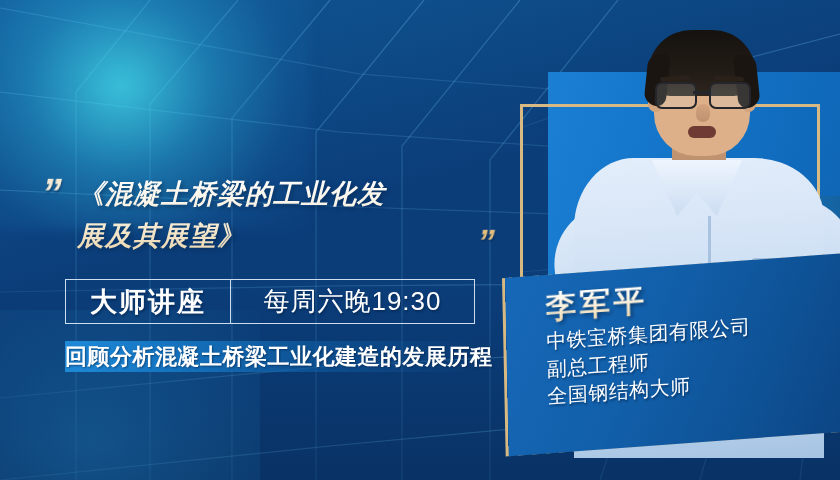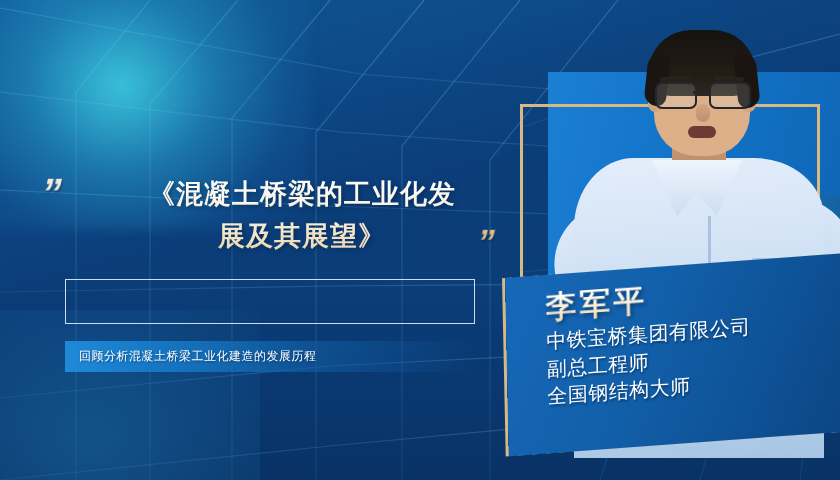--- a/index.html
+++ b/index.html
@@ -166,23 +166,23 @@
     transform:skewX(-12deg);letter-spacing:-3px;
     filter:drop-shadow(1px 2px 1px rgba(4,30,64,.5));
   }
   .quote-close{
     position:absolute;left:478px;top:222px;
     font-size:34px;font-weight:bold;color:#e2bd7e;
     transform:skewX(-12deg);letter-spacing:-3px;
     filter:drop-shadow(1px 2px 1px rgba(4,30,64,.5));
   }
   .subtitle{
-    position:absolute;left:92px;top:174px;width:420px;
-    font-size:27px;line-height:1.55;font-weight:600;
-    text-align:center;letter-spacing:1px;
+    position:absolute;left:77px;top:174px;width:420px;
+    font-size:27px;line-height:1.55;font-style:italic;font-weight:600;
+    text-align:left;letter-spacing:1px;
     background:linear-gradient(180deg,#ffffff 0%,#f7efdd 50%,#ead4a9 100%);
     -webkit-background-clip:text;background-clip:text;color:transparent;
     -webkit-text-fill-color:transparent;
     filter:drop-shadow(2px 2px 2px rgba(4,30,64,.5));
     white-space:pre-line;
   }
 
   .lecture-box{
     position:absolute;left:65px;top:279px;width:410px;height:45px;
     border:1.5px solid rgba(225,238,252,.9);
@@ -199,21 +199,21 @@
     font-size:26px;color:#ffffff;letter-spacing:1px;font-weight:500;
     text-shadow:1px 2px 2px rgba(4,30,64,.5);
   }
 
   .desc-bar{
     position:absolute;left:65px;top:341px;width:410px;height:31px;
     background:linear-gradient(90deg,#1f8ad8 0%,#1677c4 22%,rgba(16,96,168,.55) 62%,rgba(13,69,133,0) 100%);
     display:flex;align-items:center;
   }
   .desc-bar span{
-    padding-left:14px;font-size:12px;color:#ffffff;letter-spacing:.5px;font-weight:400;
+    font-size:22px;color:#ffffff;letter-spacing:.5px;font-weight:700;
     text-shadow:1px 1px 2px rgba(4,30,64,.55);white-space:nowrap;
   }
 
   
   .speaker-panel{
     position:absolute;left:505px;top:278px;width:345px;height:178px;
     transform:rotate(-4.2deg) skewX(-3deg);
     transform-origin:left top;
   }
   .sp-bg{
@@ -323,20 +323,22 @@
     <div class="ph-mouth"></div>
   </div>
 
 
   <div class="quote-open">”</div>
   <div class="subtitle">《混凝土桥梁的工业化发
 展及其展望》</div>
   <div class="quote-close">”</div>
 
   <div class="lecture-box">
+    <div class="lecture-left">大师讲座</div>
+    <div class="lecture-right">每周六晚19:30</div>
   </div>
 
   <div class="desc-bar">
     <span>回顾分析混凝土桥梁工业化建造的发展历程</span>
   </div>
 
   <div class="speaker-panel">
     <div class="sp-bg"></div>
     <div class="sp-inner">
       <div class="sp-name">李军平</div>

